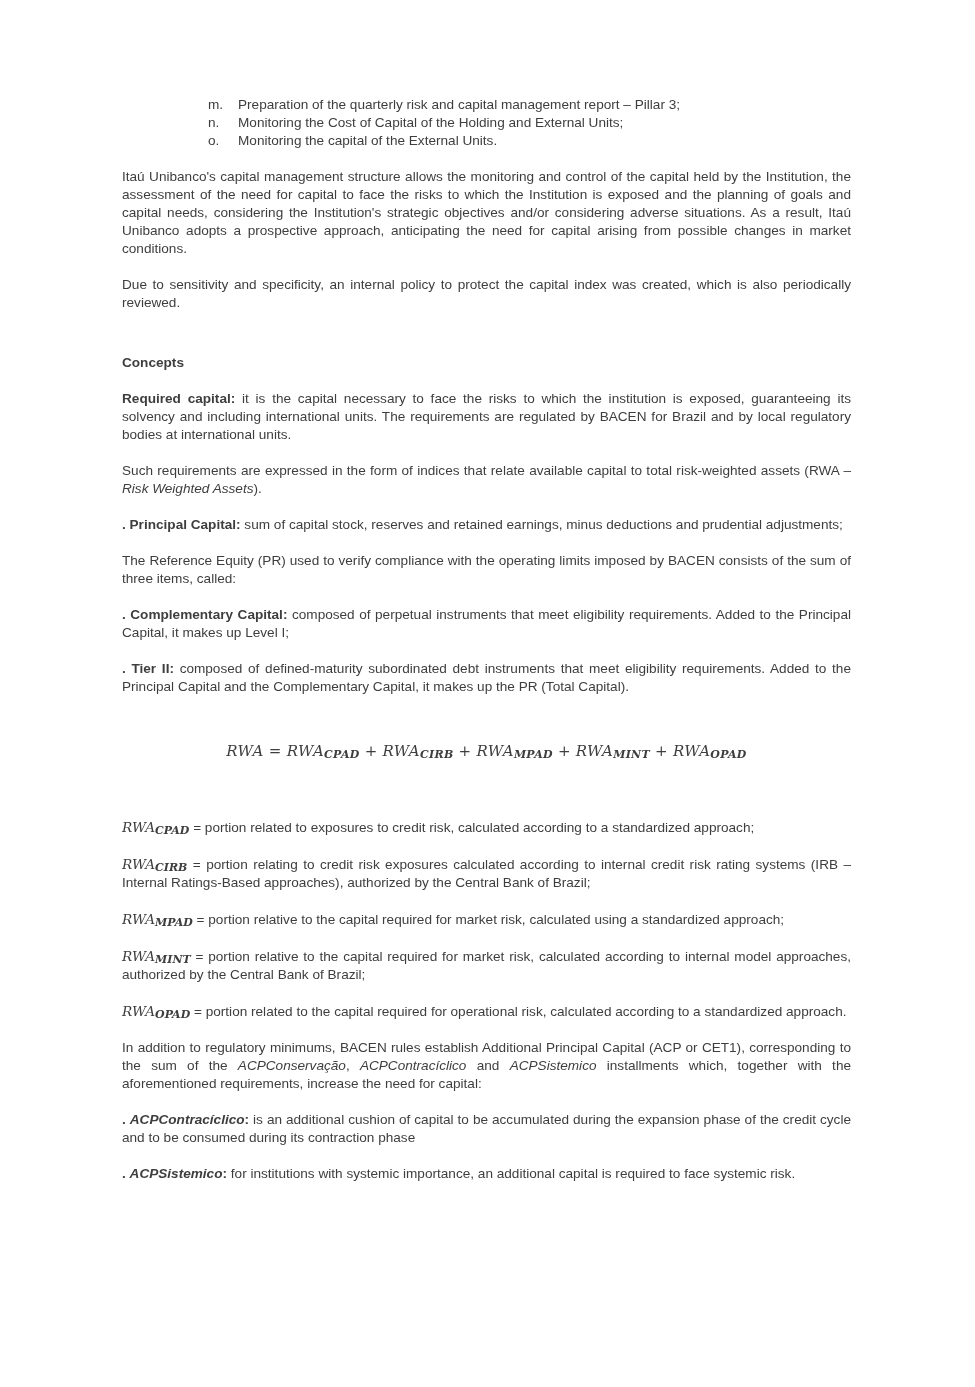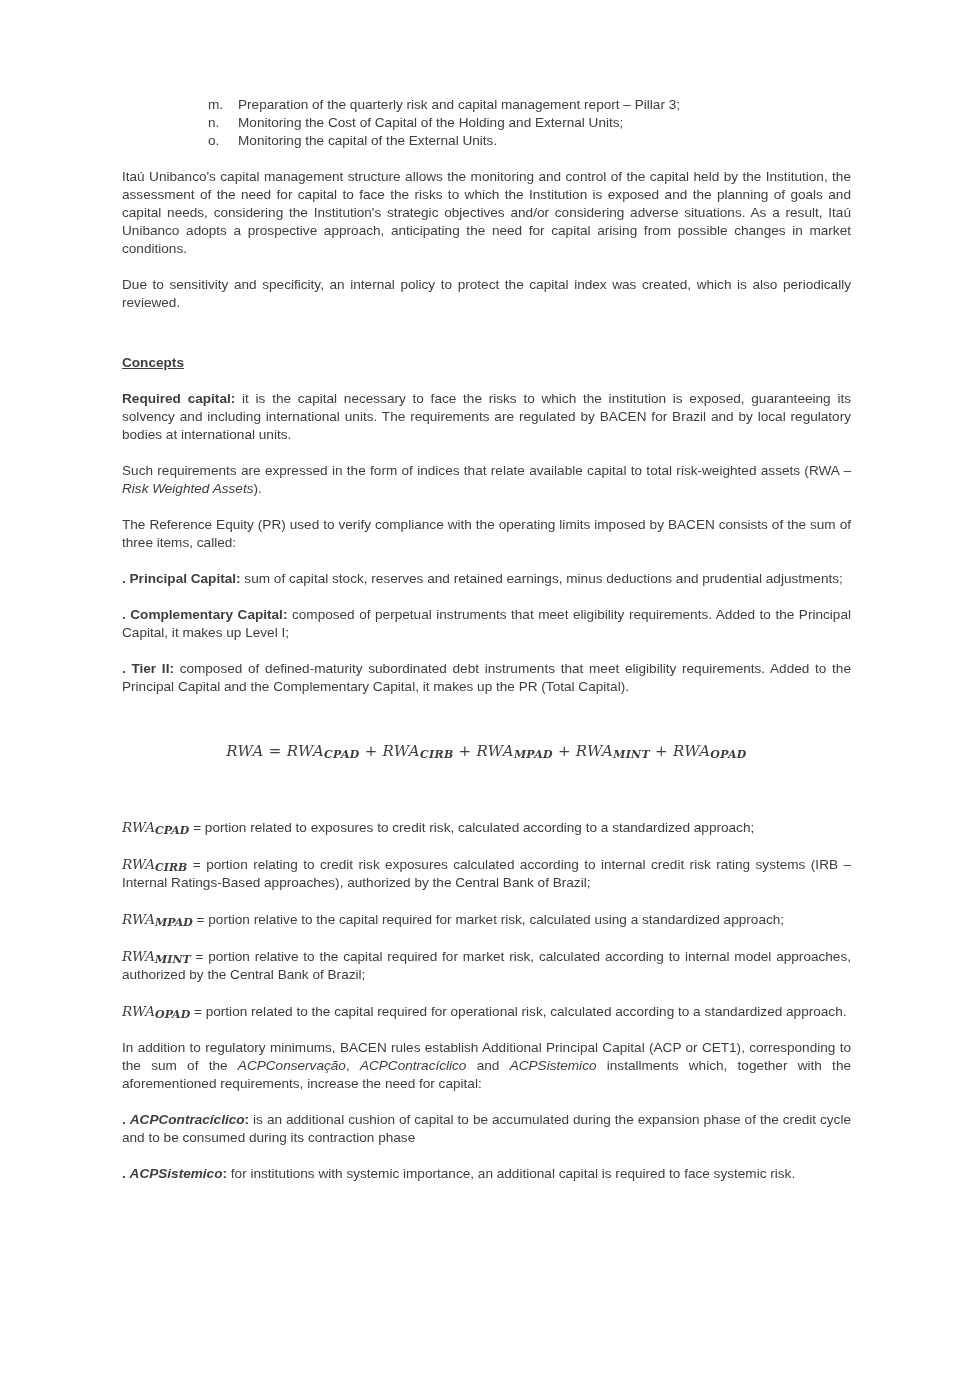--- a/index.html
+++ b/index.html
@@ -17,21 +17,20 @@
   }
   .paragraph {
     margin: 0 0 18px 0;
     text-align: justify;
   }
   .heading {
     font-size: 13.6px;
     font-weight: bold;
     margin: 42px 0 18px 0;
     text-align: left;
-    text-decoration: underline;
   }
   .list-item {
     display: flex;
     margin-left: 86px;
     text-align: left;
   }
   .list-marker { width: 30px; flex: none; }
   .list-text { flex: 1; }
   .formula {
     margin: 46px 0 58px 0;
@@ -67,22 +66,22 @@
       </div>
       <div class="list-item" style="margin-bottom: 18px;">
         <span class="list-marker">o.</span>
         <span class="list-text"><span class="seg">Monitoring the capital of the External Units.</span></span>
       </div>
       <p class="paragraph"><span class="seg">Itaú Unibanco's capital management structure allows the monitoring and control of the capital held by the Institution, the assessment of the need for capital to face the risks to which the Institution is exposed and the planning of goals and capital needs, considering the Institution's strategic objectives and/or considering adverse situations. As a result, Itaú Unibanco adopts a prospective approach, anticipating the need for capital arising from possible changes in market conditions.</span></p>
       <p class="paragraph"><span class="seg">Due to sensitivity and specificity, an internal policy to protect the capital index was created, which is also periodically reviewed.</span></p>
       <h2 class="heading"><span class="seg b">Concepts</span></h2>
       <p class="paragraph"><span class="seg b">Required capital:</span><span class="seg"> it is the capital necessary to face the risks to which the institution is exposed, guaranteeing its solvency and including international units. The requirements are regulated by BACEN for Brazil and by local regulatory bodies at international units.</span></p>
       <p class="paragraph"><span class="seg">Such requirements are expressed in the form of indices that relate available capital to total risk-weighted assets (RWA – </span><span class="seg i">Risk Weighted Assets</span><span class="seg">).</span></p>
+      <p class="paragraph"><span class="seg b">. Principal Capital:</span><span class="seg"> sum of capital stock, reserves and retained earnings, minus deductions and prudential adjustments;</span></p>
       <p class="paragraph"><span class="seg">The Reference Equity (PR) used to verify compliance with the operating limits imposed by BACEN consists of the sum of three items, called:</span></p>
-      <p class="paragraph"><span class="seg b">. Principal Capital:</span><span class="seg"> sum of capital stock, reserves and retained earnings, minus deductions and prudential adjustments;</span></p>
       <p class="paragraph"><span class="seg b">. Complementary Capital:</span><span class="seg"> composed of perpetual instruments that meet eligibility requirements. Added to the Principal Capital, it makes up Level I;</span></p>
       <p class="paragraph"><span class="seg b">. Tier II:</span><span class="seg"> composed of defined-maturity subordinated debt instruments that meet eligibility requirements. Added to the Principal Capital and the Complementary Capital, it makes up the PR (Total Capital).</span></p>
       <div class="formula"><span class="seg m">RWA</span><span class="seg m">  =  </span><span class="seg m">RWA</span><sub class="seg m">CPAD</sub><span class="seg m"> + </span><span class="seg m">RWA</span><sub class="seg m">CIRB</sub><span class="seg m"> + </span><span class="seg m">RWA</span><sub class="seg m">MPAD</sub><span class="seg m"> +  </span><span class="seg m">RWA</span><sub class="seg m">MINT</sub><span class="seg m">  +  </span><span class="seg m">RWA</span><sub class="seg m">OPAD</sub></div>
       <p class="paragraph"><span class="seg m">RWA</span><sub class="seg m">CPAD</sub><span class="seg"> = portion related to exposures to credit risk, calculated according to a standardized approach;</span></p>
       <p class="paragraph"><span class="seg m">RWA</span><sub class="seg m">CIRB</sub><span class="seg">  = portion relating to credit risk exposures calculated according to internal credit risk rating systems (IRB – Internal Ratings-Based approaches), authorized by the Central Bank of Brazil;</span></p>
       <p class="paragraph"><span class="seg m">RWA</span><sub class="seg m">MPAD</sub><span class="seg"> = portion relative to the capital required for market risk, calculated using a standardized approach;</span></p>
       <p class="paragraph"><span class="seg m">RWA</span><sub class="seg m">MINT</sub><span class="seg"> = portion relative to the capital required for market risk, calculated according to internal model approaches, authorized by the Central Bank of Brazil;</span></p>
       <p class="paragraph"><span class="seg m">RWA</span><sub class="seg m">OPAD</sub><span class="seg"> = portion related to the capital required for operational risk, calculated according to a standardized approach.</span></p>
       <p class="paragraph"><span class="seg">In addition to regulatory minimums, BACEN rules establish Additional Principal Capital (ACP or CET1), corresponding to the sum of the </span><span class="seg i">ACPConservação</span><span class="seg">, </span><span class="seg i">ACPContracíclico</span><span class="seg"> and </span><span class="seg i">ACPSistemico</span><span class="seg"> installments which, together with the aforementioned requirements, increase the need for capital:</span></p>
       <p class="paragraph"><span class="seg b">. </span><span class="seg b i">ACPContracíclico</span><span class="seg b">:</span><span class="seg"> is an additional cushion of capital to be accumulated during the expansion phase of the credit cycle and to be consumed during its contraction phase</span></p>

